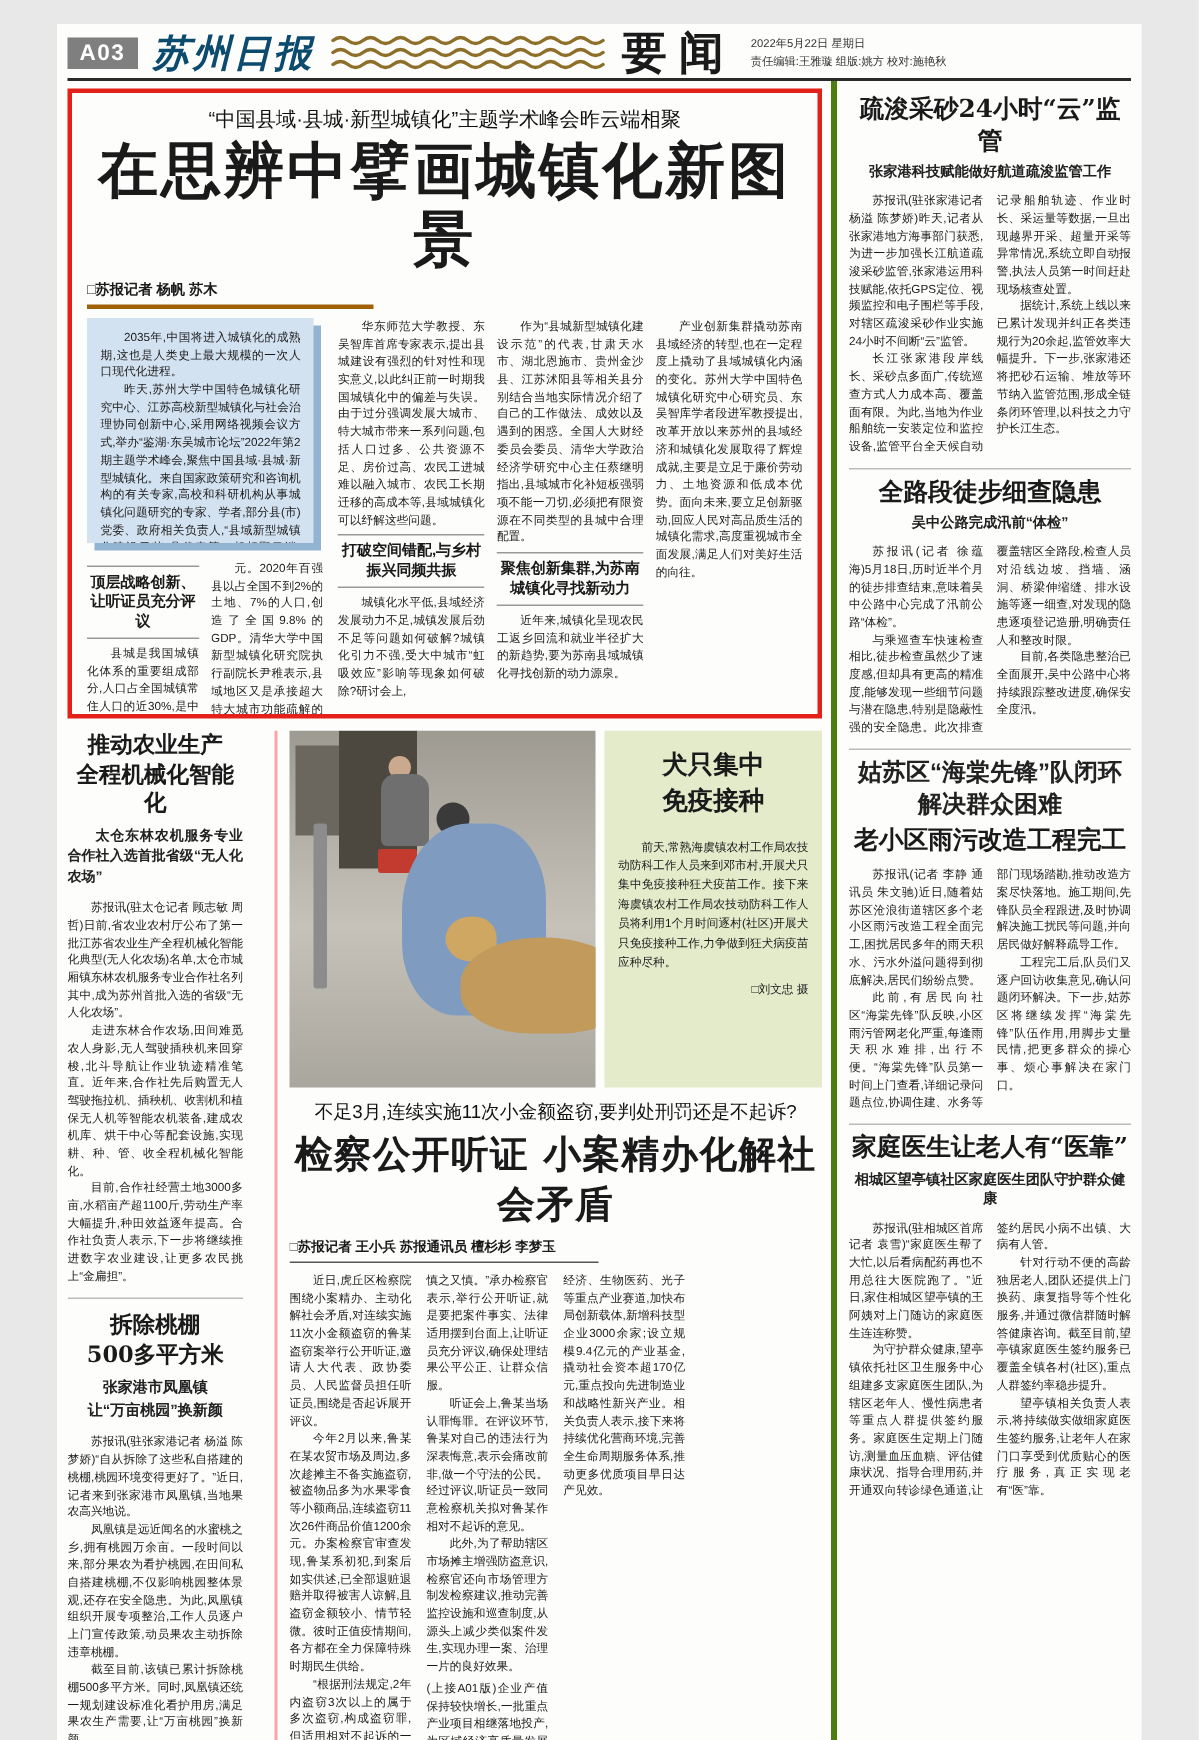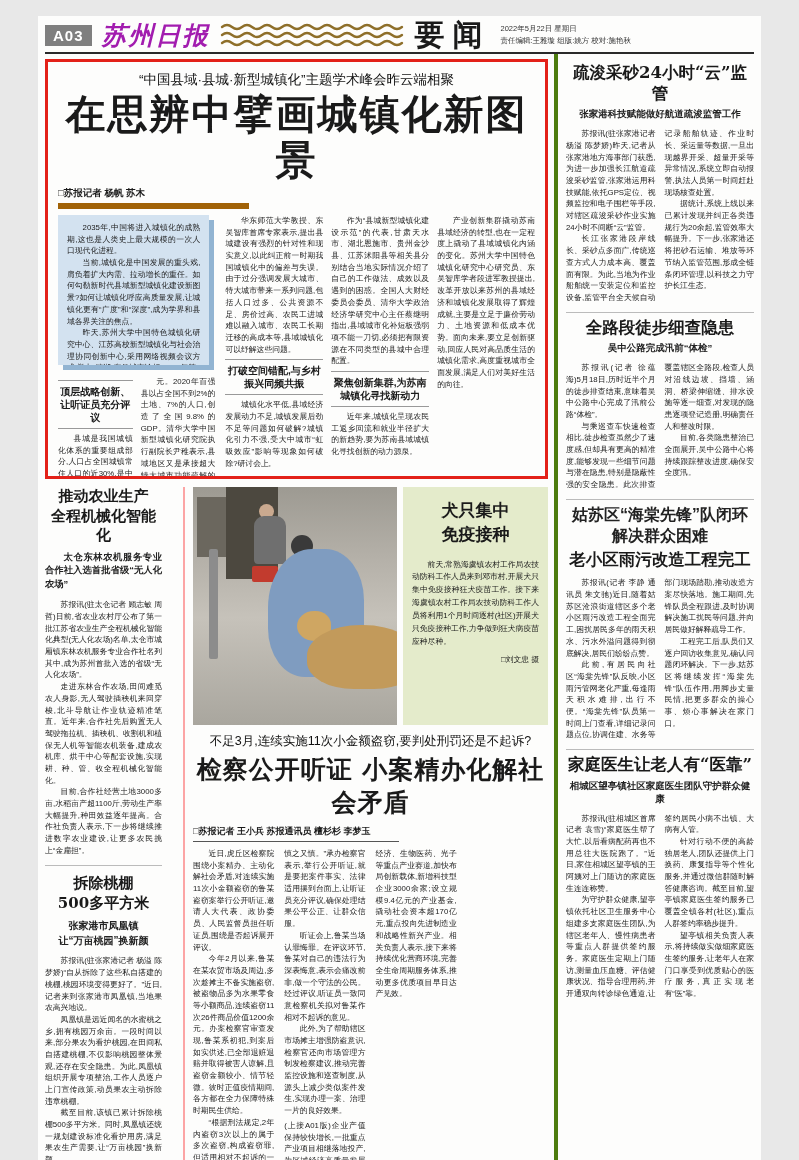--- a/index.html
+++ b/index.html
@@ -5,34 +5,34 @@
   * { margin:0; padding:0; box-sizing:border-box; }
   html,body { background:#e8e8e8; }
   .page {
     width:723px; height:1160px; margin:16px auto; background:#fdfdfc;
     font-family:"Liberation Sans", sans-serif; color:#1a1a1a;
     overflow:hidden; padding:4px 7px 0 7px; position:relative;
   }
   
   .hdr { display:flex; align-items:center; gap:10px; height:34px; border-bottom:2px solid #2a2a2a; padding-bottom:2px; }
   .page-tag { background:#7f7f7f; color:#fff; font-weight:bold; font-size:15px; padding:2px 8px; letter-spacing:1px; }
-  .masthead { color:#a21caf; font-family:"DejaVu Serif", serif; font-weight:900; font-style:italic; font-size:25px; letter-spacing:2px; white-space:nowrap; }
+  .masthead { color:#0c4a6e; font-family:"DejaVu Serif", serif; font-weight:900; font-style:italic; font-size:25px; letter-spacing:2px; white-space:nowrap; }
   .waves { flex:0 0 auto; }
   .wv { fill:none; stroke:#8e6f2a; stroke-width:2.3; stroke-linecap:round; }
   .section-title { font-size:30px; font-weight:900; letter-spacing:8px; font-family:"DejaVu Serif", serif; white-space:nowrap; }
   .dateblk { font-size:7.5px; color:#333; line-height:1.6; white-space:nowrap; }
   
   .page-body { display:flex; height:1118px; }
   .main-zone { flex:1; min-width:0; padding-right:6px; }
   .right-col { width:200px; border-left:4px solid #4d7c0f; padding-left:8px; padding-top:4px; }
   
   .main-article { border:3px solid #e32119; margin-top:5px; padding:6px 10px 8px; height:420px; overflow:hidden; }
   .ma-kicker { text-align:center; font-size:13.5px; color:#111; margin:3px 0 2px; }
   .ma-headline { text-align:center; font-size:40px; font-weight:900; font-family:"DejaVu Serif", serif; letter-spacing:2px; line-height:1.15; }
-  .ma-byline { font-size:9.5px; font-weight:bold; width:40%; border-bottom:6px solid #a16207; padding:4px 0 3px; margin-bottom:6px; }
+  .ma-byline { font-size:9.5px; font-weight:bold; width:40%; border-bottom:3px solid #a16207; padding:4px 0 3px; margin-bottom:6px; }
   .ma-body { display:flex; gap:10px; height:302px; overflow:hidden; }
   .ma-left { flex:0 0 33%; display:flex; flex-direction:column; min-width:0; }
   .intro-box { background:#d3e2f0; box-shadow:5px 5px 0 #92b4d2; padding:7px 9px; height:150px; overflow:hidden; margin:0 6px 11px 0; }
   .intro-box p { font-size:7.8px; line-height:1.5; text-align:justify; text-indent:2em; }
   .two-cols { flex:1; display:flex; gap:8px; overflow:hidden; }
   .ncol { flex:1; min-width:0; overflow:hidden; }
   .ma-right { flex:1; display:flex; gap:8px; min-width:0; }
   .sub-head { font-weight:bold; font-size:10px; text-align:center; line-height:1.3; padding:4px 0; border-top:1px solid #999; border-bottom:1px solid #999; margin:4px 0; }
   .btxt { font-size:7.8px; line-height:1.5; text-align:justify; text-indent:2em; }
   .ptext p { font-size:7.8px; line-height:1.5; text-align:justify; text-indent:2em; }
@@ -102,21 +102,20 @@
     <div class="main-zone">
 
       <div class="main-article">
         <div class="ma-kicker">“中国县域·县城·新型城镇化”主题学术峰会昨云端相聚</div>
         <div class="ma-headline">在思辨中擘画城镇化新图景</div>
         <div class="ma-byline">□苏报记者 杨帆 苏木</div>
         <div class="ma-body">
           <div class="ma-left">
             <div class="intro-box ptext">
                 <p>2035年,中国将进入城镇化的成熟期,这也是人类史上最大规模的一次人口现代化进程。</p>
-                <p>当前,城镇化是中国发展的重头戏,肩负着扩大内需、拉动增长的重任。如何勾勒新时代县域新型城镇化建设新图景?如何让城镇化呼应高质量发展,让城镇化更有“广度”和“深度”,成为学界和县域各界关注的焦点。</p>
                 <p>昨天,苏州大学中国特色城镇化研究中心、江苏高校新型城镇化与社会治理协同创新中心,采用网络视频会议方式,举办“鉴湖·东吴城市论坛”2022年第2期主题学术峰会,聚焦中国县域·县城·新型城镇化。来自国家政策研究和咨询机构的有关专家,高校和科研机构从事城镇化问题研究的专家、学者,部分县(市)党委、政府相关负责人,“县域新型城镇化建设示范”县代表等一起相聚云端,就“县域城镇化”问题开展学术研讨。</p>
               </div>
             <div class="two-cols">
               <div class="ncol">
                 <div class="sub-head">顶层战略创新、让听证员充分评议</div>
                 <div class="btxt">县城是我国城镇化体系的重要组成部分,人口占全国城镇常住人口的近30%,是中国现代化建设、城乡融合发展的重要“增长极”。5月6日,中央印发《关于推进以县城为重要载体的城镇化建设的意见》,重新构建新型工农城乡关系,勾勒了新时代中国新型城镇化建设新图景。县域经济是国民经济的重要单</div>
               </div>
               <div class="ncol">
                 <div class="btxt">元。2020年百强县以占全国不到2%的土地、7%的人口,创造了全国9.8%的GDP。清华大学中国新型城镇化研究院执行副院长尹稚表示,县域地区又是承接超大特大城市功能疏解的重要板块,但县城存在空间利用效率不高、产业创新不足、人口流出明显、产业支撑强度不够等问题,亟须探索县域城镇化道路的重要创新。</div>
               </div>

